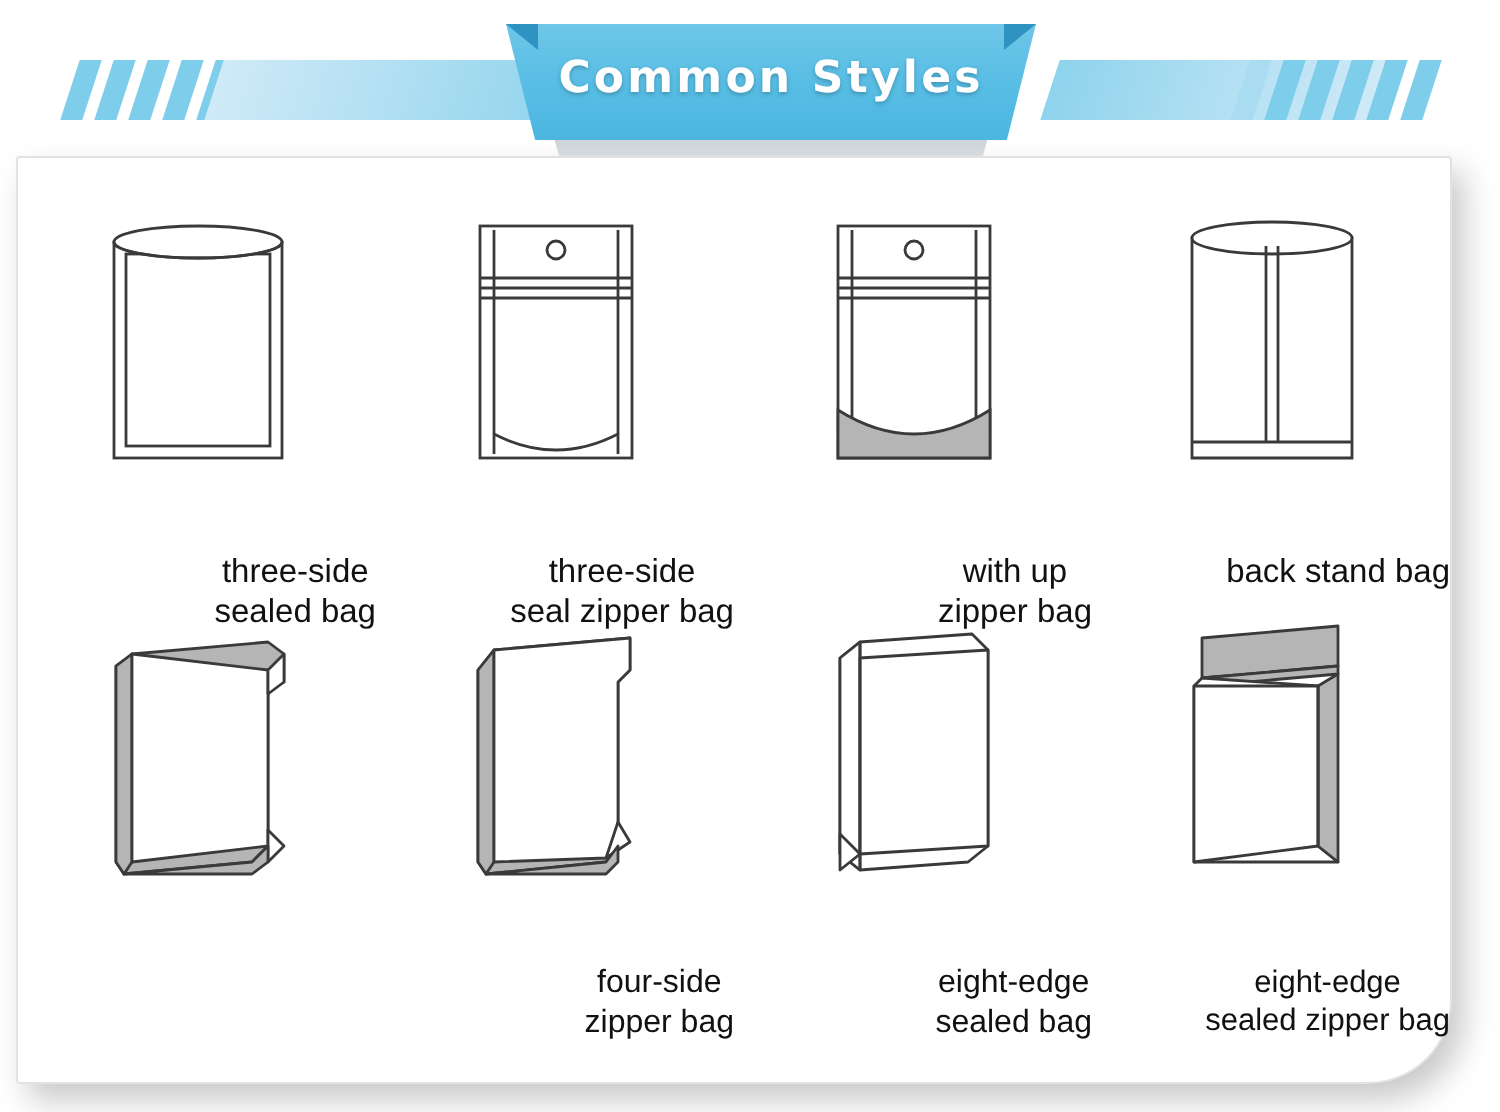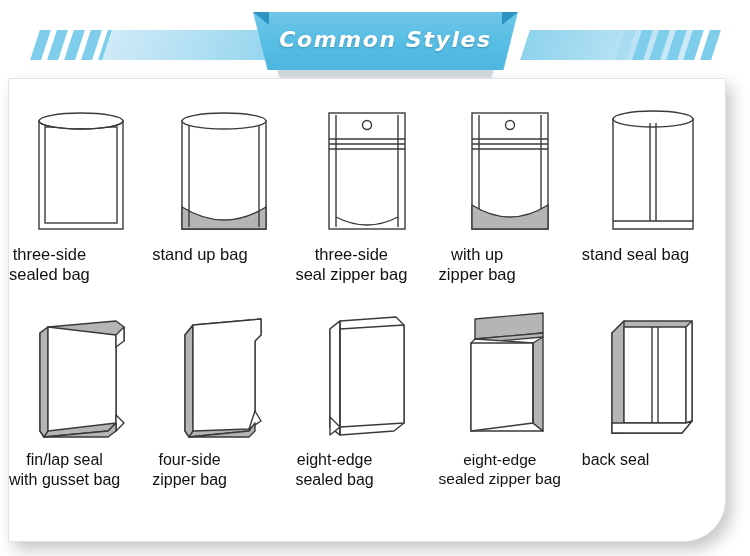--- a/index.html
+++ b/index.html
@@ -55,21 +55,21 @@
     clip-path:polygon(0 0,100% 0,100% 100%);
   }
   #ribbon-tail-r{
     position:absolute;right:0;top:0;width:16px;height:13px;
     background:#2f93c2;
     clip-path:polygon(0 0,100% 0,0 100%);
   }
   #ribbon-title{
     color:#ffffff;
     font-family:"DejaVu Sans", sans-serif;
-    font-size:22px;font-style:italic;font-weight:700;
+    font-size:22px;font-weight:700;
     letter-spacing:1.6px;
     text-shadow:0 1px 2px rgba(40,90,115,.45);
     padding-bottom:3px;
   }
 
   
   #card{
     position:absolute;left:8px;top:78px;width:716px;height:462px;
     background:#ffffff;
     border:1px solid #e2e2e2;
@@ -77,21 +77,21 @@
     border-bottom-right-radius:42px;border-bottom-left-radius:2px;
     box-shadow:6px 8px 16px rgba(0,0,0,.22);
   }
 
   
   .row{position:absolute;left:0;width:716px;display:flex;}
   #row1{top:18px;height:218px;}
   #row2{top:232px;height:212px;}
   .cell{
     flex:1 1 0;position:relative;
-    display:flex;flex-direction:column;align-items:flex-start;
+    display:flex;flex-direction:column;align-items:flex-end;gap:32px;
   }
   .art{
     height:140px;width:100%;
     display:flex;align-items:flex-end;justify-content:center;
     position:relative;
   }
   #row2 .art{height:132px;}
   .caption{
     margin-top:7px;
     text-align:center;
@@ -150,34 +150,20 @@
             <rect x="20" y="30" width="72" height="96"></rect>
             <ellipse cx="56" cy="24" rx="42" ry="8" fill="#ffffff"></ellipse>
             <path d="M14 24 a42 8 0 0 0 84 0" fill="none"></path>
           </g>
         </svg>
       </div>
       <div class="caption">three-side
 sealed bag</div>
     </div>
 
-    <div class="cell">
-      <div class="art">
-        <svg width="112" height="140" viewBox="0 0 112 140">
-          <g stroke="#3a3a3a" stroke-width="1.4" fill="#ffffff">
-            <path d="M14 24 L14 132 L98 132 L98 24 Z"></path>
-            <path d="M14 110 q42 26 84 0 L98 132 L14 132 Z" fill="#b5b5b5"></path>
-            <line x1="21" y1="26" x2="21" y2="130"></line>
-            <line x1="91" y1="26" x2="91" y2="130"></line>
-            <ellipse cx="56" cy="24" rx="42" ry="8" fill="#ffffff"></ellipse>
-          </g>
-        </svg>
-      </div>
-      <div class="caption">stand up bag</div>
-    </div>
 
     <div class="cell">
       <div class="art">
         <svg width="112" height="140" viewBox="0 0 112 140">
           <g stroke="#3a3a3a" stroke-width="1.4" fill="#ffffff">
             <rect x="18" y="16" width="76" height="116"></rect>
             <line x1="18" y1="42" x2="94" y2="42"></line>
             <line x1="18" y1="47" x2="94" y2="47"></line>
             <line x1="18" y1="52" x2="94" y2="52"></line>
             <line x1="25" y1="18" x2="25" y2="130"></line>
@@ -215,41 +201,39 @@
         <svg width="112" height="140" viewBox="0 0 112 140">
           <g stroke="#3a3a3a" stroke-width="1.4" fill="#ffffff">
             <path d="M16 22 L16 132 L96 132 L96 22 Z"></path>
             <ellipse cx="56" cy="22" rx="40" ry="8" fill="#ffffff"></ellipse>
             <line x1="53" y1="26" x2="53" y2="124"></line>
             <line x1="59" y1="26" x2="59" y2="124"></line>
             <line x1="16" y1="124" x2="96" y2="124"></line>
           </g>
         </svg>
       </div>
-      <div class="caption">stand seal bag</div>
+      <div class="caption">back stand bag</div>
     </div>
   </div>
 
   <div class="row" id="row2">
 
     <div class="cell">
       <div class="art">
         <svg width="122" height="132" viewBox="0 0 122 132">
           <g stroke="#3a3a3a" stroke-width="1.4" stroke-linejoin="round">
             <path d="M20 22 L28 16 L96 10 L104 16 L104 30 L96 24 L96 112 L88 120 L24 126 L20 120 Z" fill="#b5b5b5"></path>
             <path d="M28 16 L28 120 L24 126 L20 120 L20 22 Z" fill="#b5b5b5"></path>
             <path d="M28 16 L96 24 L96 112 L28 120 Z" fill="#ffffff"></path>
             <path d="M96 24 L104 16 L104 30 L96 36 Z" fill="#ffffff"></path>
             <path d="M96 104 L104 112 L96 120 Z" fill="#ffffff"></path>
             <path d="M24 126 L88 120 L96 112 L96 120 L88 126 Z" fill="#b5b5b5"></path>
           </g>
         </svg>
       </div>
-      <div class="caption">fin/lap seal
-with gusset bag</div>
     </div>
 
     <div class="cell">
       <div class="art">
         <svg width="122" height="132" viewBox="0 0 122 132">
           <g stroke="#3a3a3a" stroke-width="1.4" stroke-linejoin="round">
             <path d="M22 24 L30 14 L98 8 L98 24 L92 30 L92 110 L86 120 L26 126 L22 120 Z" fill="#b5b5b5"></path>
             <path d="M30 14 L30 120 L26 126 L22 120 L22 24 Z" fill="#b5b5b5"></path>
             <path d="M30 14 L98 8 L98 24 L92 30 L92 110 L86 118 L30 120 Z" fill="#ffffff"></path>
             <path d="M92 100 L98 110 L86 118 Z" fill="#ffffff"></path>
@@ -287,30 +271,14 @@
             <path d="M84 32 L94 26 L94 120 L84 112 Z" fill="#b5b5b5"></path>
             <path d="M22 32 L84 32 L84 112 L22 120 Z" fill="#ffffff"></path>
             <line x1="84" y1="32" x2="84" y2="112"></line>
           </g>
         </svg>
       </div>
       <div class="caption cap-sm">eight-edge
 sealed zipper bag</div>
     </div>
 
-    <div class="cell">
-      <div class="art">
-        <svg width="122" height="132" viewBox="0 0 122 132">
-          <g stroke="#3a3a3a" stroke-width="1.4" stroke-linejoin="round">
-            <path d="M20 22 L32 10 L100 10 L100 110 L90 122 L20 122 Z" fill="#b5b5b5"></path>
-            <path d="M32 10 L32 122 L20 122 L20 22 Z" fill="#b5b5b5"></path>
-            <path d="M32 16 L94 16 L94 112 L32 112 Z" fill="#ffffff"></path>
-            <path d="M94 16 L100 10 L100 110 L94 112 Z" fill="#ffffff"></path>
-            <line x1="60" y1="16" x2="60" y2="112"></line>
-            <line x1="66" y1="16" x2="66" y2="112"></line>
-            <path d="M20 112 L94 112 L100 110 L90 122 L20 122 Z" fill="#ffffff"></path>
-          </g>
-        </svg>
-      </div>
-      <div class="caption">back seal</div>
-    </div>
   </div>
 </div>
 
 </body></html>

